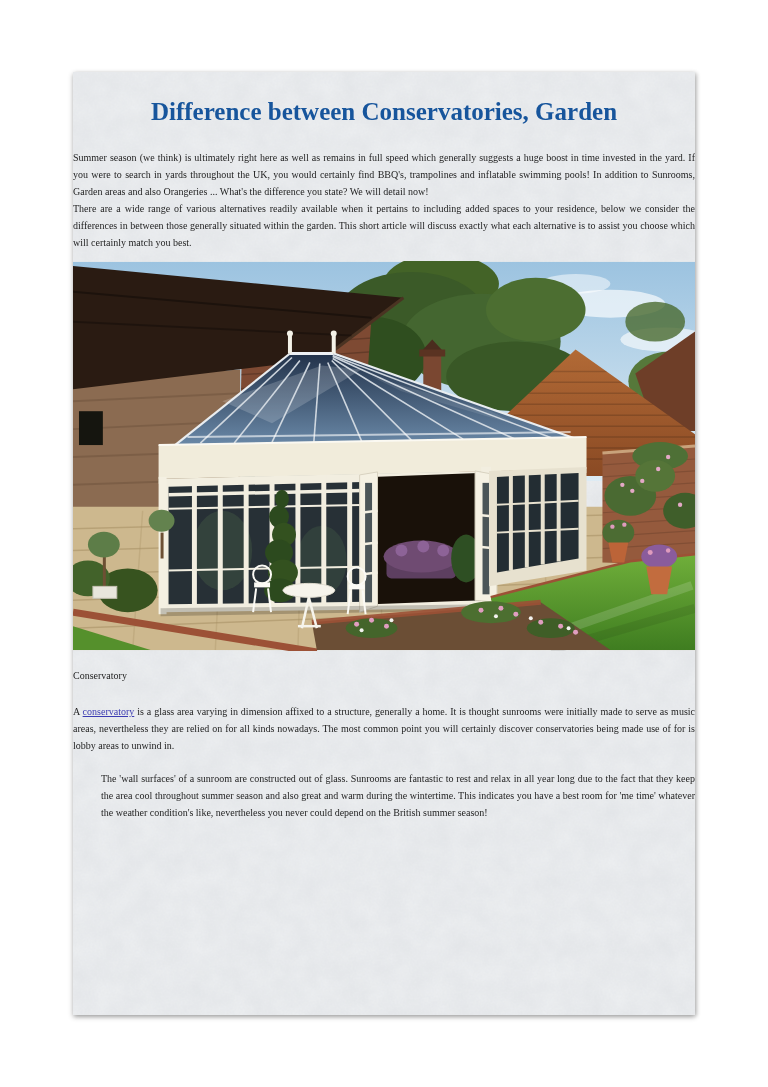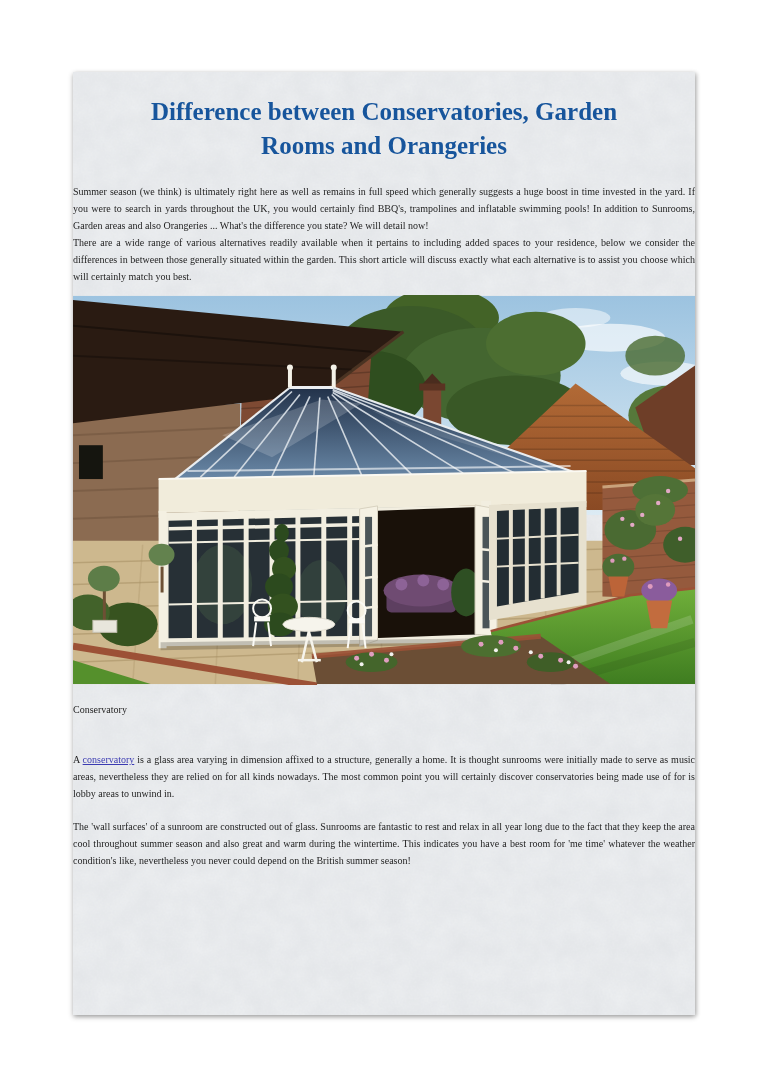--- a/index.html
+++ b/index.html
@@ -26,22 +26,22 @@
   h1.doc-title span{display:block;}
   p{
     margin:0;font-size:10px;line-height:17px;color:#1e1e1e;
     text-align:justify;
   }
   .p1{margin-top:20px;}
   .p2{}
   figure.photo{margin:10px 0 0 0;width:622px;height:390px;}
   figure.photo svg{display:block;}
   .h2{margin-top:16px;text-align:left;}
-  .p3{margin-top:33px;}
-  .p4{margin-top:16px;}
+  .p3{margin-top:19px;}
+  .p4{margin-top:16px;margin-left:28px;}
   .p5{margin-top:18px;text-align:left;}
   a.doc-link{color:#3b3bb2;text-decoration:underline;cursor:pointer;}
 </style>
 </head>
 <body>
 
 <div class="page">
 
   <svg class="texture" width="622" height="943" preserveAspectRatio="none" xmlns="http://www.w3.org/2000/svg">
     <filter id="paperBlotch" x="0" y="0" width="100%" height="100%">
@@ -54,21 +54,20 @@
     </filter>
     <rect width="622" height="943" fill="#eef0f2"></rect>
     <rect width="622" height="943" filter="url(#paperBlotch)"></rect>
     <rect width="622" height="943" filter="url(#paperGrain)"></rect>
   </svg>
 
   <div class="content">
 
     <h1 class="doc-title">
       <span>Difference between Conservatories, Garden</span>
-      <span>Rooms and Orangeries</span>
     </h1>
 
     <p class="p1">Summer season (we think) is ultimately right here as well as remains in full speed which generally suggests a huge boost in time invested in the yard. If you were to search in yards throughout the UK, you would certainly find BBQ's, trampolines and inflatable swimming pools! In addition to Sunrooms, Garden areas and also Orangeries ... What's the difference you state? We will detail now!</p>
 
     <p class="p2">There are a wide range of various alternatives readily available when it pertains to including added spaces to your residence, below we consider the differences in between those generally situated within the garden. This short article will discuss exactly what each alternative is to assist you choose which will certainly match you best.</p>
 
     <figure class="photo">
       <svg viewBox="0 0 625 390" width="622" height="390" xmlns="http://www.w3.org/2000/svg">
         <defs>
           <linearGradient id="gSky" x1="0" y1="0" x2="0" y2="1">

